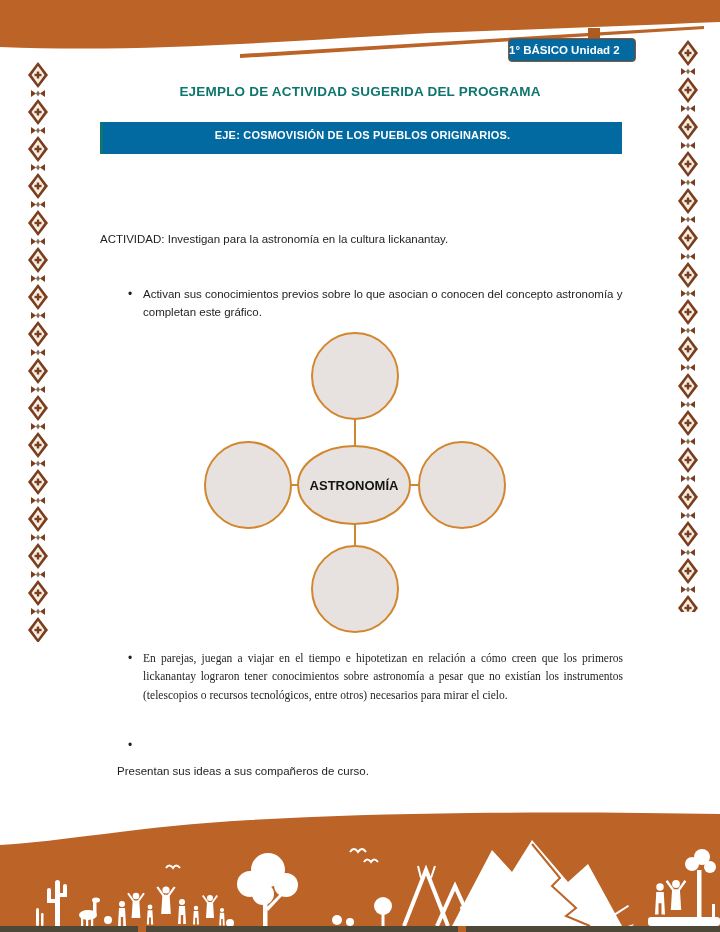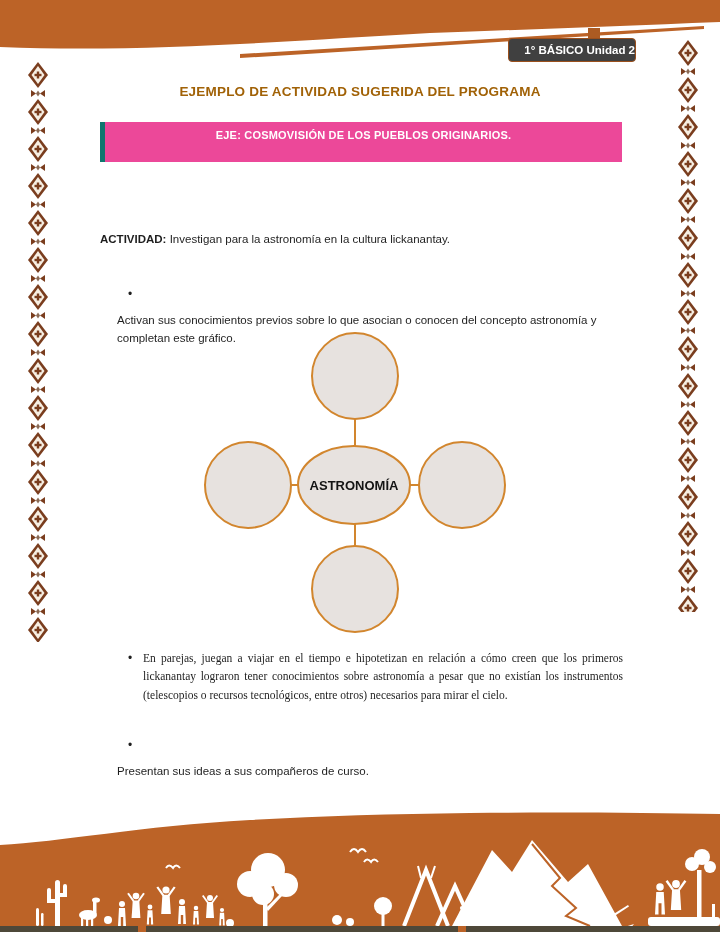--- a/index.html
+++ b/index.html
@@ -6,50 +6,50 @@
   #page{
     position:relative;width:720px;height:932px;margin:0 auto;
     background:#ffffff;overflow:hidden;
     font-family:"Liberation Sans", sans-serif;color:#1e1e1e;
   }
   .abs{position:absolute;}
   
   #header-wave{left:0;top:0;width:720px;height:70px;}
   #unit-badge{
     left:508px;top:38px;width:128px;height:24px;
-    background:#404040;border:1px solid #9a4f1c;border-radius:4px;
+    background:#0369a1;border:1px solid #9a4f1c;border-radius:4px;
     color:#ffffff;font-size:11.5px;font-weight:600;
-    display:flex;align-items:center;justify-content:flex-end;
+    display:flex;align-items:center;justify-content:flex-start;
     box-sizing:border-box;
   }
   #badge-tab{left:588px;top:28px;width:12px;height:12px;background:#ac5b22;}
   
   #page-title{
     left:99px;top:84px;width:522px;text-align:center;
-    font-size:13.5px;font-weight:700;letter-spacing:.2px;color:#a16207;
+    font-size:13.5px;font-weight:700;letter-spacing:.2px;color:#0f766e;
   }
   #eje-banner{
-    left:100px;top:122px;width:522px;height:40px;
-    background:#ec4899;border-left:5px solid #0f766e;
+    left:100px;top:122px;width:522px;height:32px;
+    background:#0369a1;border-left:3px solid #0f766e;
     box-sizing:border-box;
   }
   #eje-banner-label{
     display:block;margin-top:7px;text-align:center;
     color:#ffffff;font-size:11px;font-weight:700;letter-spacing:.2px;
   }
   
   .bodytext{font-size:11.5px;line-height:1.6;color:#1e1e1e;}
   #activity-line{left:100px;top:230px;width:522px;}
-  #activity-line b{font-weight:700;text-align:center;}
+  #activity-line b{font-weight:400;text-align:center;}
   #example-label{left:100px;top:263px;width:200px;}
   .bullet-row{display:flex;}
   .bullet-row .dot{width:26px;flex:0 0 26px;text-align:center;}
   .bullet-row .dot::before{content:"\2022";font-size:12px;}
   .bullet-row .btxt{flex:1;}
-  #bullet-1{left:117px;top:285px;width:506px;flex-direction:column;}
+  #bullet-1{left:117px;top:285px;width:506px;}
   #bullet-2{left:117px;top:649px;width:506px;}
   #bullet-2 .btxt{text-align:justify;font-family:Liberation Serif, serif;}
   #bullet-3{left:117px;top:736px;width:506px;flex-direction:column;}
   
   #concept-diagram{left:180px;top:325px;width:340px;height:315px;}
   
   #border-left{left:28px;top:62px;width:20px;height:580px;}
   #border-right{left:678px;top:40px;width:20px;height:572px;}
   
   #footer-art{left:0;top:812px;width:720px;height:120px;}

